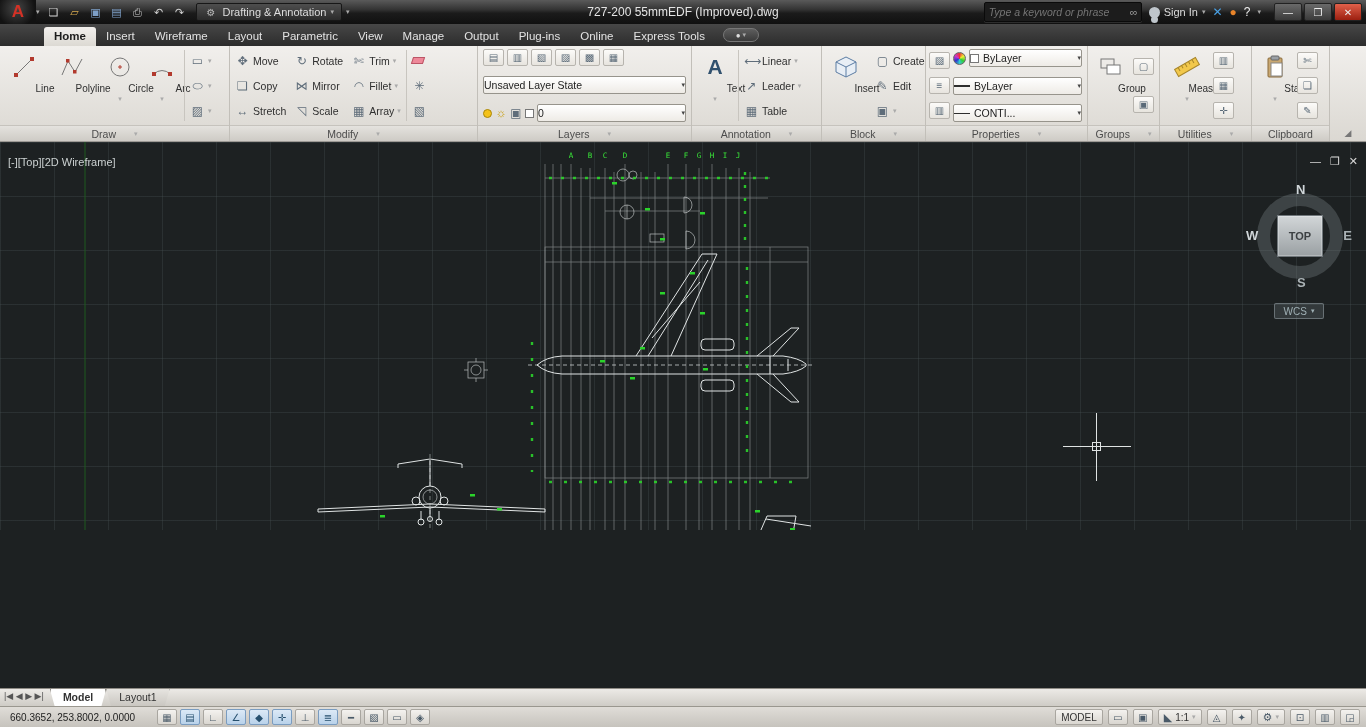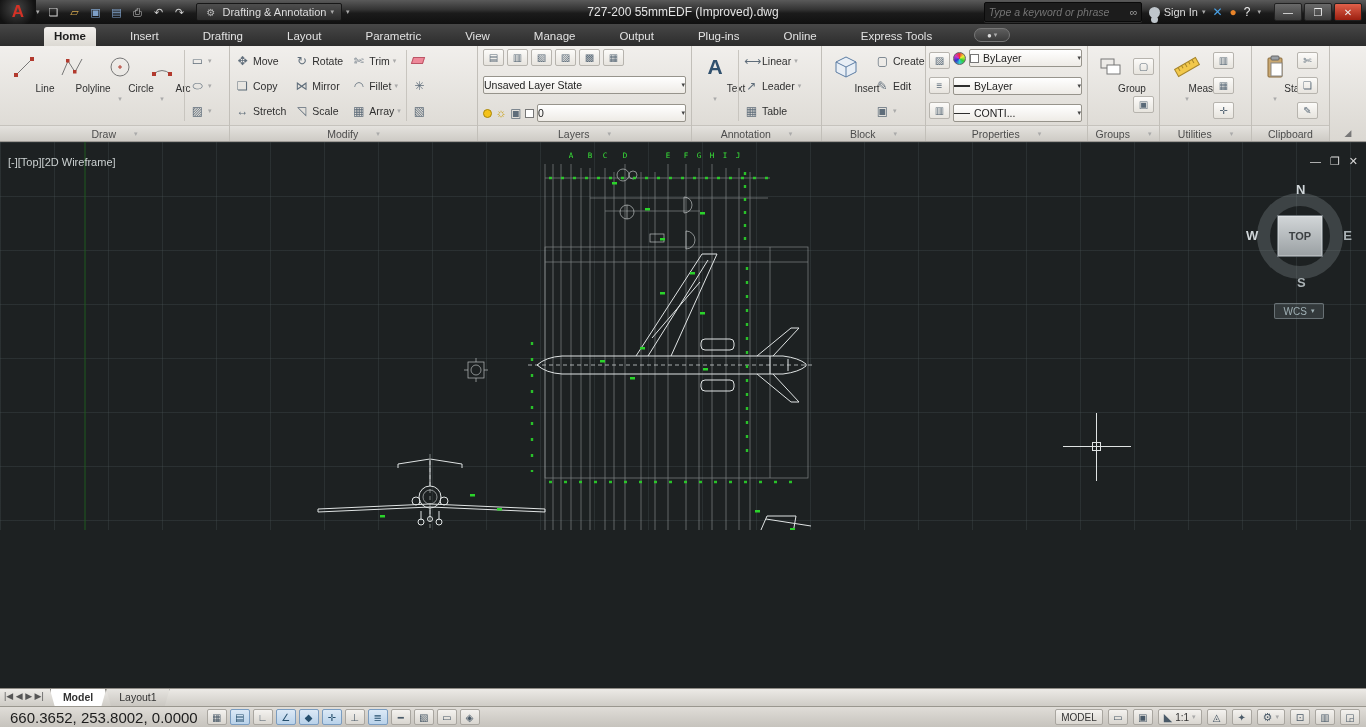--- a/index.html
+++ b/index.html
@@ -36,21 +36,21 @@
   .tbicon{font-size:12px;}
   .winbtns{display:flex;gap:2px;margin-left:6px;}
   .winbtn{width:28px;height:18px;display:flex;align-items:center;justify-content:center;
     font-size:10px;color:#eee;background:linear-gradient(#6a6a6a,#3a3a3a);
     border:1px solid #222;border-radius:2px;}
   .winbtn.close{background:linear-gradient(#e0604a,#9c1f10);}
 
   
   .tabrow{position:absolute;top:24px;left:0;right:0;height:22px;
     background:linear-gradient(#474747,#2c2c2c);display:flex;align-items:flex-end;
-    padding-left:44px;z-index:39;gap:24px;}
+    padding-left:44px;z-index:39;}
   .rtab{padding:3px 10px 4px;font-size:11.5px;color:#e2e2e2;border-radius:3px 3px 0 0;}
   .rtab.active{background:linear-gradient(#f2f0ed,#dcd9d3);color:#1c1c1c;font-weight:bold;}
   .tabpill{margin:0 0 4px 8px;width:36px;height:14px;border-radius:7px;
     background:linear-gradient(#5e5e5e,#3a3a3a);border:1px solid #777;
     display:flex;align-items:center;justify-content:center;gap:2px;color:#ddd;font-size:8px;}
 
   
   .ribbon{position:absolute;top:46px;left:0;right:0;height:96px;display:flex;
     background:linear-gradient(#f1efec,#dbd8d2);border-bottom:1px solid #9c9994;z-index:38;}
   .panel{height:100%;display:flex;flex-direction:column;border-right:1px solid #c2bfb9;}
@@ -152,21 +152,21 @@
   .navg{display:flex;gap:3px;padding:2px 6px 0 4px;color:#555;font-size:9px;}
   .ltab{padding:2px 12px 3px;margin-top:0;background:linear-gradient(#e6e4e0,#cac7c1);
     border:1px solid #8f8c86;border-top:none;
     clip-path:polygon(0 0,100% 0,calc(100% - 5px) 100%,5px 100%);}
   .ltab.active{background:#fff;font-weight:bold;}
 
   
   .statusbar{position:absolute;top:706px;left:0;right:0;height:21px;z-index:40;
     background:linear-gradient(#e0ddd8,#c6c3bd);border-top:1px solid #9a978f;
     display:flex;align-items:center;padding:0 4px;gap:3px;font-size:11px;color:#222;}
-  .coords{min-width:150px;padding:0 6px;font-size:15px;color:#1c1c1c;}
+  .coords{min-width:150px;padding:0 6px;font-size:10px;color:#1c1c1c;}
   .tgl{width:20px;height:16px;border:1px solid #a9a6a0;border-radius:2px;
     background:linear-gradient(#f4f2ef,#d9d6d0);display:flex;align-items:center;
     justify-content:center;font-size:10px;color:#4a5a68;}
   .tgl.on{background:linear-gradient(#dce9f6,#b9d2ea);border-color:#7a9cc0;color:#27506e;}
   .sb-right{margin-left:auto;display:flex;align-items:center;gap:5px;padding-right:2px;}
   .sbtn2{display:flex;align-items:center;gap:3px;height:16px;padding:0 5px;
     border:1px solid #a9a6a0;border-radius:2px;background:linear-gradient(#f4f2ef,#d9d6d0);
     font-size:10px;color:#333;}
   .sbico{font-size:11px;color:#4a5a68;}
 </style>
@@ -212,21 +212,21 @@
         <span class="winbtn">—</span>
         <span class="winbtn">❐</span>
         <span class="winbtn close">✕</span>
       </div>
     </div>
   </div>
 
   <div class="tabrow">
     <span class="rtab active">Home</span>
     <span class="rtab">Insert</span>
-    <span class="rtab">Drafting</span>
+    <span class="rtab">Wireframe</span>
     <span class="rtab">Layout</span>
     <span class="rtab">Parametric</span>
     <span class="rtab">View</span>
     <span class="rtab">Manage</span>
     <span class="rtab">Output</span>
     <span class="rtab">Plug-ins</span>
     <span class="rtab">Online</span>
     <span class="rtab">Express Tools</span>
     <div class="tabpill">
       <span>●</span>

